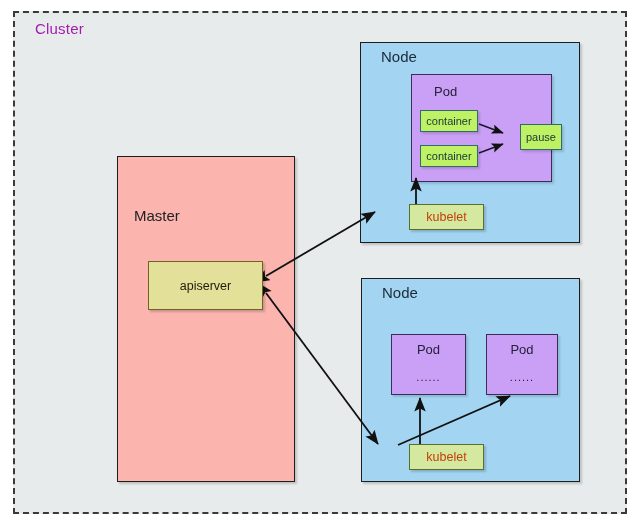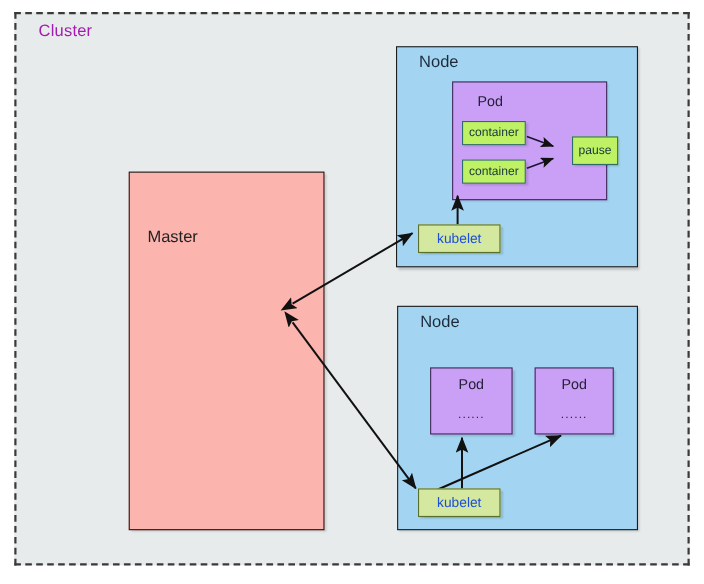--- a/index.html
+++ b/index.html
@@ -155,21 +155,22 @@
   
   .kubelet {
     background: #d5e8a0;
     border: 1.2px solid #58702b;
     box-shadow: 2px 2px 2px rgba(0,0,0,0.18);
     z-index: 6;
     display: flex;
     align-items: center;
     justify-content: center;
     font-size: 12.5px;
-    color: #1d4ed8;
+    color: #c2410c;
+    margin-left: 29px;
   }
   .kubelet-top { left: 380px; top: 204px; width: 75px; height: 26px; }
   .kubelet-bottom { left: 380px; top: 444px; width: 75px; height: 26px; }
   
   .apiserver {
     left: 148px;
     top: 261px;
     width: 115px;
     height: 49px;
     background: #e3e09a;
@@ -217,20 +218,21 @@
     <span class="pod-dots">......</span>
   </div>
 
   <div class="box cyanbox container-1">container</div>
   <div class="box cyanbox container-2">container</div>
   <div class="box cyanbox pause-box">pause</div>
 
   <div class="box kubelet kubelet-top">kubelet</div>
   <div class="box kubelet kubelet-bottom">kubelet</div>
 
+  <div class="box apiserver">apiserver</div>
 
   <svg id="wires" viewBox="0 0 640 531">
     <defs>
       <marker id="arrowEnd" markerWidth="9" markerHeight="9" refX="7.5" refY="3.2" orient="auto" markerUnits="strokeWidth">
         <path d="M0,0 L8,3.2 L0,6.4 L1.6,3.2 z" fill="#111111"></path>
       </marker>
       <marker id="arrowStart" markerWidth="9" markerHeight="9" refX="1.0" refY="3.2" orient="auto-start-reverse" markerUnits="strokeWidth">
         <path d="M0,0 L8,3.2 L0,6.4 L1.6,3.2 z" fill="#111111"></path>
       </marker>
     </defs>

